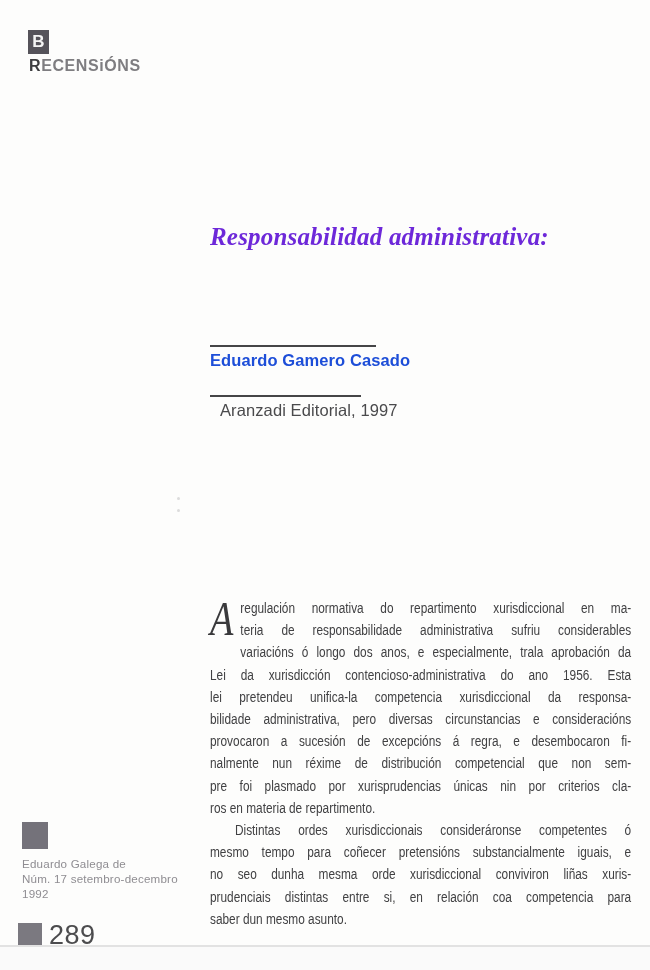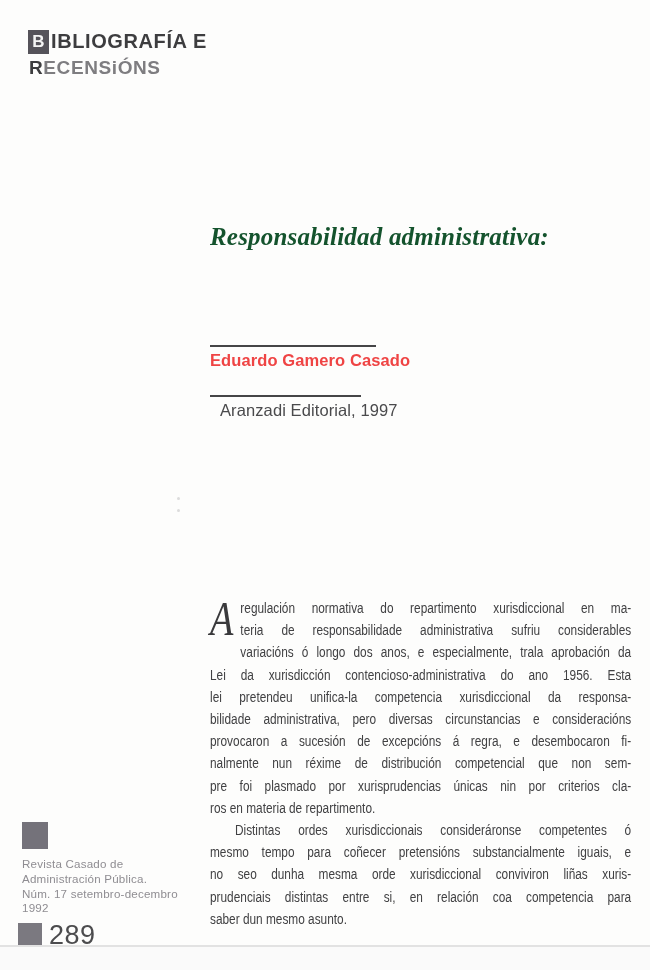--- a/index.html
+++ b/index.html
@@ -11,38 +11,38 @@
 
   
   .masthead { position:absolute; left:28px; top:29px; }
   .m-line { display:flex; align-items:center; height:25px; }
   .m-box {
     display:inline-flex; align-items:center; justify-content:center;
     width:21px; height:24px; background:#55535a; margin-right:2px;
   }
   .m-box span { color:#f4f4f4; font-weight:bold; font-size:17px; line-height:1; }
   .m-rest1 { color:#3d3d3f; font-weight:bold; font-size:20px; letter-spacing:0.6px; }
-  .m-line2 { margin-top:3px; font-weight:bold; font-size:19px; letter-spacing:0.6px; margin-left:1px; }
+  .m-line2 { margin-top:3px; font-weight:bold; font-size:16px; letter-spacing:0.6px; margin-left:1px; }
   .m-r { color:#3d3d3f; }
   .m-rest2 { color:#7e7d80; }
 
   
   .title {
     position:absolute; left:210px; top:219px; margin:0; width:430px;
     font-family:"Liberation Serif", serif; font-style:italic; font-weight:600;
-    font-size:25px; line-height:35px; color:#14532d; letter-spacing:0.2px;
+    font-size:25px; line-height:35px; color:#6d28d9; letter-spacing:0.2px;
   }
 
   
   .rule { position:absolute; left:210px; height:2px; background:#454547; }
   .rule1 { top:345px; width:166px; }
   .rule2 { top:395px; width:151px; }
   .author {
     position:absolute; left:210px; top:351px;
-    font-size:16.5px; font-weight:bold; color:#ef4444; letter-spacing:0.1px;
+    font-size:16.5px; font-weight:bold; color:#1d4ed8; letter-spacing:0.1px;
   }
   .publisher {
     position:absolute; left:220px; top:401px;
     font-size:16.5px; color:#4a4a4c; letter-spacing:0.1px;
   }
 
   
   .artifact { position:absolute; left:177px; top:497px; width:3px; height:16px; }
   .artifact:before, .artifact:after {
     content:""; position:absolute; left:0; width:3px; height:3px; background:#dcdcdc; border-radius:50%;
@@ -82,21 +82,20 @@
 </head>
 <body>
 
 <div class="page">
 
   <header class="masthead">
     <div class="m-line">
       <span class="m-box">
           <span>B</span>
         </span>
-      <span class="m-rest1">IBLIOGRAFÍA E</span>
     </div>
     <div class="m-line2">
       <span class="m-r">R</span><span class="m-rest2">ECENSiÓNS</span>
     </div>
   </header>
 
   <h1 class="title">
     <div>Responsabilidad administrativa:</div>
   </h1>
 
@@ -122,22 +121,21 @@
     <div class="bline indent">Distintas ordes xurisdiccionais consideráronse competentes ó</div>
     <div class="bline">mesmo tempo para coñecer pretensións substancialmente iguais, e</div>
     <div class="bline">no seo dunha mesma orde xurisdiccional conviviron liñas xuris-</div>
     <div class="bline">prudenciais distintas entre si, en relación coa competencia para</div>
     <div class="bline last">saber dun mesmo asunto.</div>
   </div>
 
   <div class="sq-top"></div>
 
   <div class="journal-info">
-    <div>Revista Casado de</div>
-    <div>Administración Pública.</div>
+    <div>Eduardo Galega de</div>
     <div>Núm. 17 setembro-decembro 1992</div>
   </div>
 
   <div class="pagenum-row">
     <span class="sq-page"></span>
     <span class="pn">289</span>
   </div>
 
   <div class="page-edge-line"></div>
   <div class="below-edge"></div>

